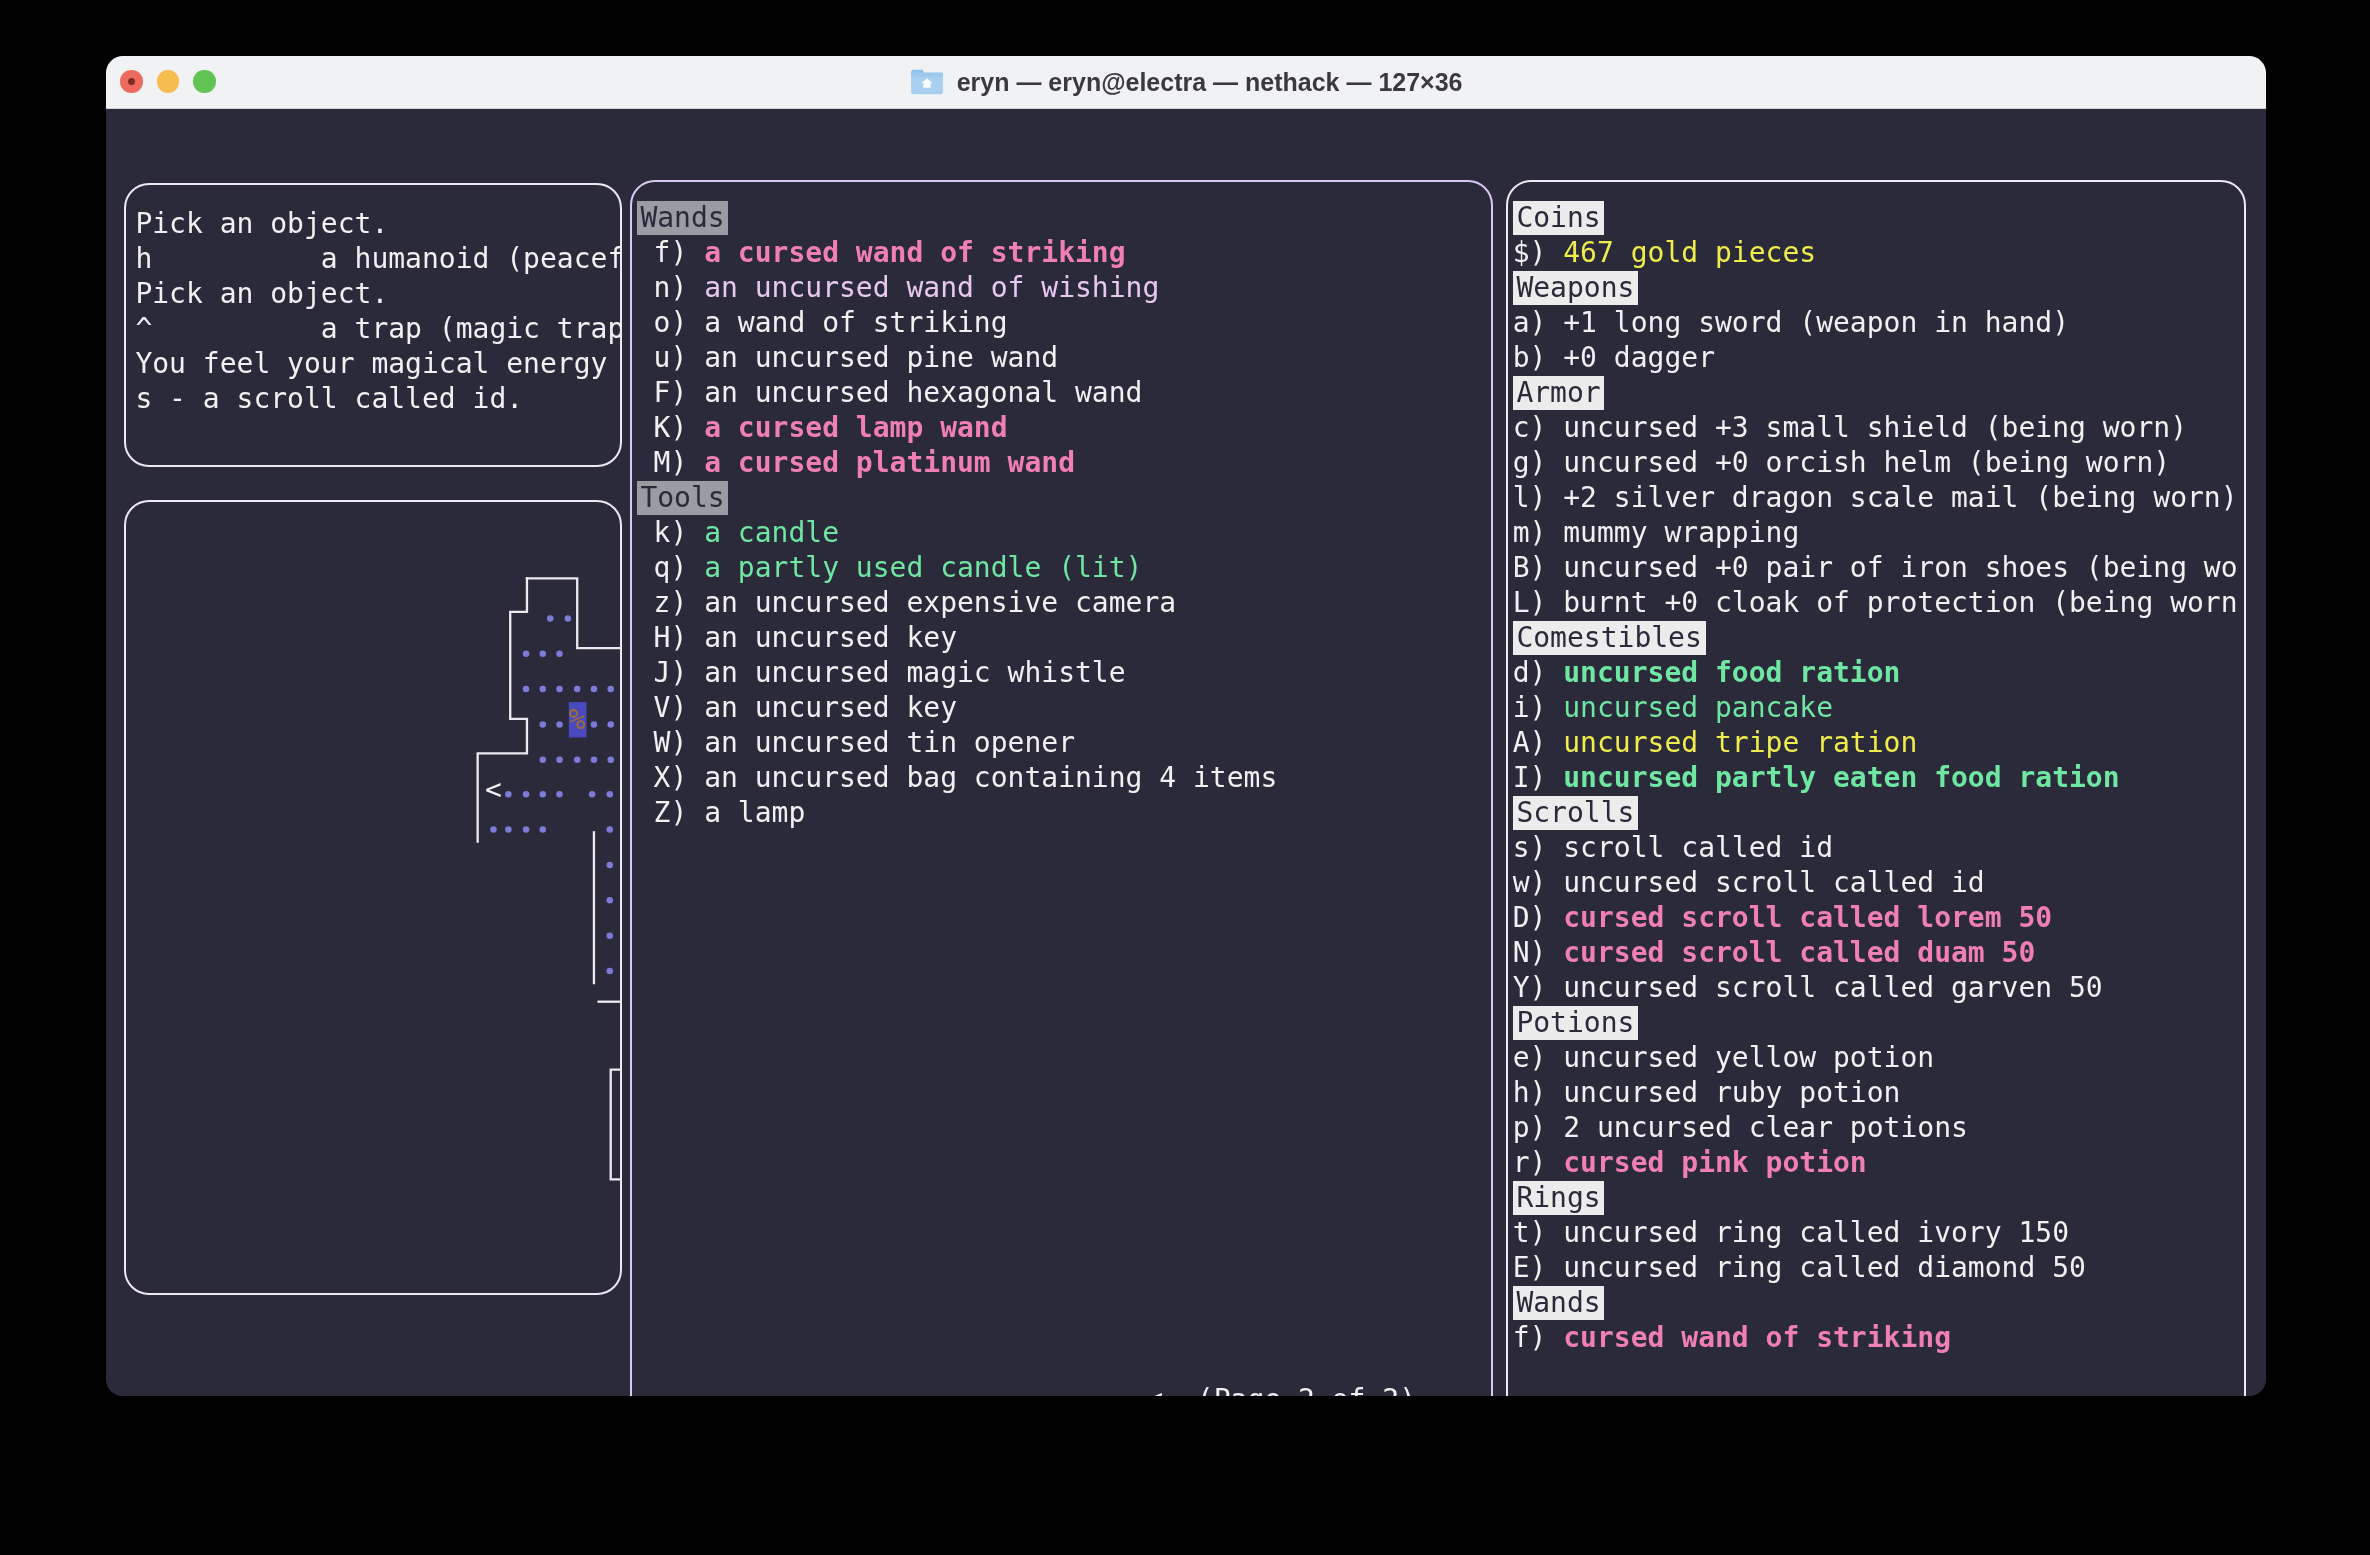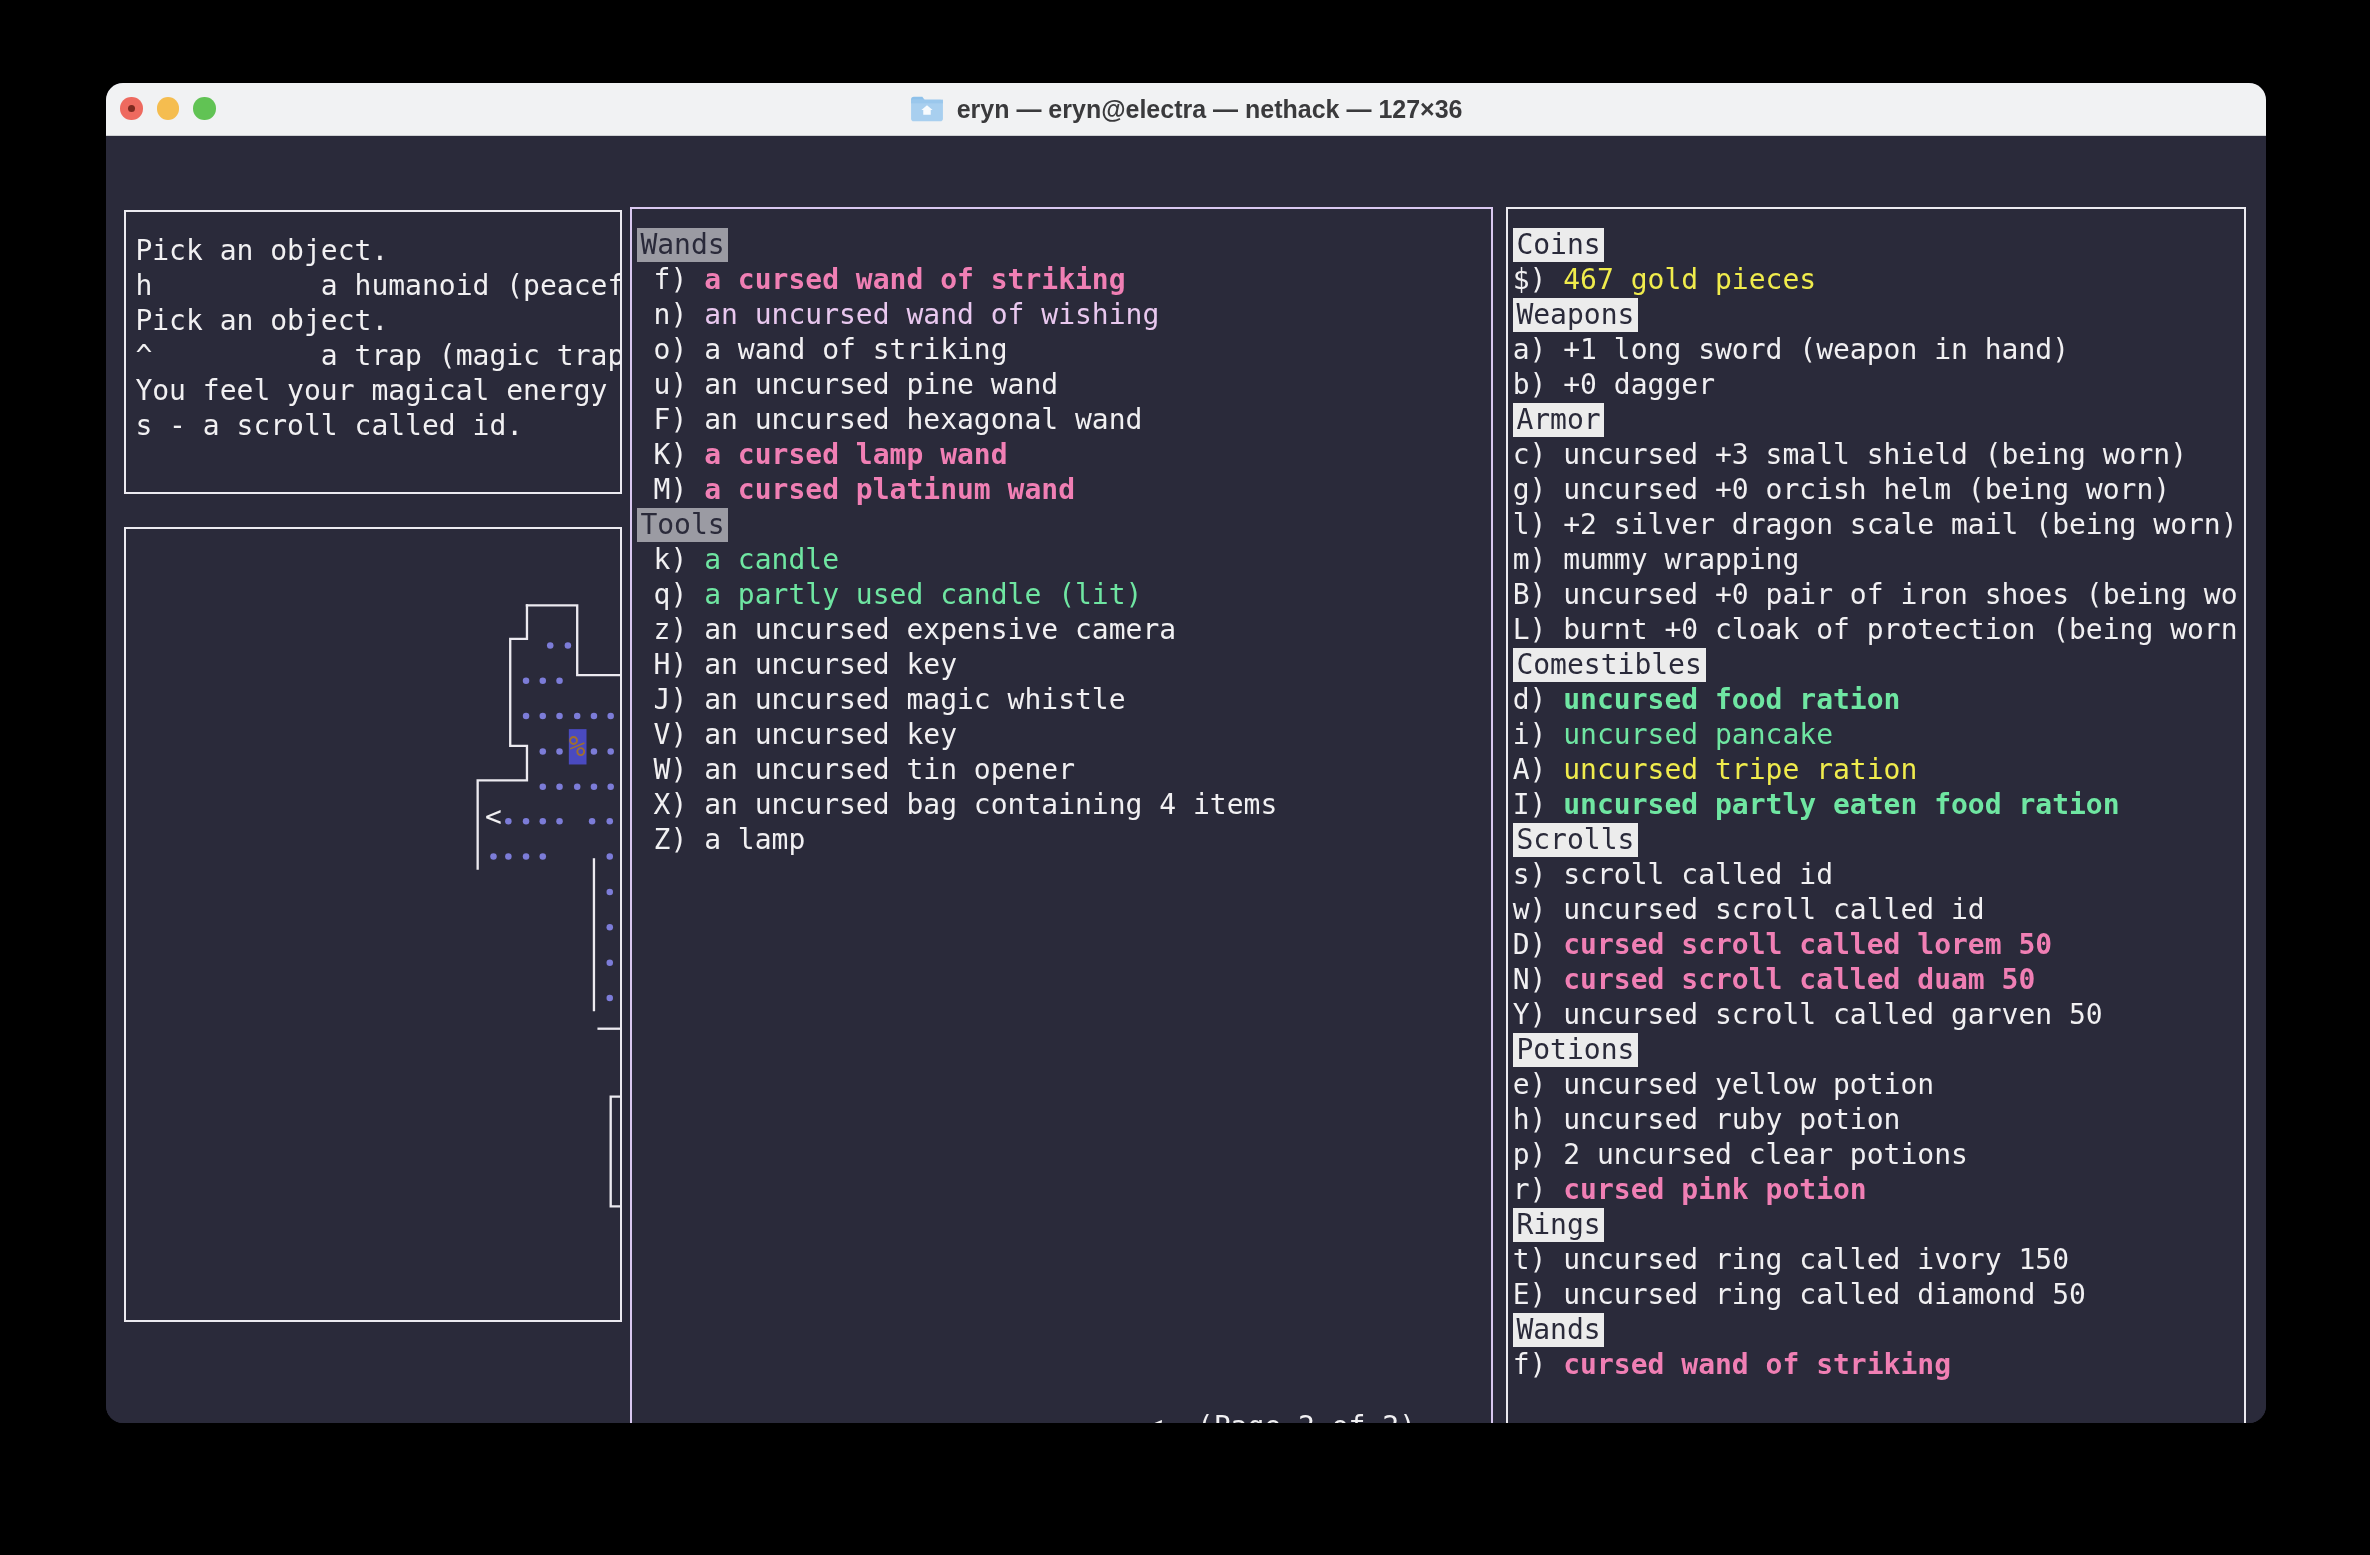--- a/index.html
+++ b/index.html
@@ -7,38 +7,38 @@
     --yellow:#f0ec4c; --border-white:#eceaf0; --border-active:#d9c8f0;
     --hdr-gray:#9b9ba3; --hdr-white:#ececec; --status-hl:#8ef0b6;
     --dot:#7c7cd8; --itembg:#4a4ac0; --itemfg:#a06f2e;
     --titlebar:#f1f2f3; --titletext:#3a3a3c;
     --tl-red:#ee6a5f; --tl-yellow:#f5bd4f; --tl-green:#61c354;
   }
   *{margin:0;padding:0;box-sizing:border-box;}
   html,body{width:2370px;height:1555px;background:#000;overflow:hidden;}
   body{font-family:"DejaVu Sans Mono","Liberation Mono",monospace;}
   .page{position:relative;width:2370px;height:1555px;background:#000;}
-  .window{position:absolute;left:106px;top:83px;width:2160px;height:1340px;
+  .window{position:absolute;left:106px;top:56px;width:2160px;height:1340px;
     background:var(--bg);border-radius:17px;overflow:hidden;
     box-shadow:0 28px 66px rgba(0,0,0,.8);}
   .titlebar{position:absolute;left:0;top:0;width:100%;height:53px;
     background:var(--titlebar);border-bottom:0.9px solid #cfd1d3;
     display:flex;align-items:center;justify-content:center;}
   .traffic{position:absolute;left:14px;top:14px;display:flex;gap:14px;}
   .tl{width:22.5px;height:22.5px;border-radius:50%;position:relative;border:none;cursor:default;}
   .tl.red{background:var(--tl-red);}
   .tl.red::after{content:"";position:absolute;left:7.5px;top:7.5px;width:7.5px;height:7.5px;
     border-radius:50%;background:#7e2a20;}
   .tl.yellow{background:var(--tl-yellow);}
   .tl.green{background:var(--tl-green);}
   .titlewrap{display:flex;align-items:center;gap:11.2px;font-family:"Liberation Sans",sans-serif;
     font-weight:bold;font-size:25px;color:var(--titletext);}
   .term{position:absolute;left:0;top:53px;right:0;bottom:0;background:var(--bg);
     font-size:28px;color:var(--fg);}
-  .panel{position:absolute;background:var(--bg);}
+  .panel{position:absolute;background:var(--bg);border-radius:25px;}
   .p-border-white{border:2.3px solid var(--border-white);}
   .p-border-active{border:2.3px solid var(--border-active);}
   .panel-msg{left:18px;top:74px;width:498px;height:284px;padding:20.6px 0 0 9.4px;overflow:hidden;}
   .panel-map{left:18px;top:391px;width:498px;height:795px;overflow:hidden;}
   .panel-status{left:18px;top:1214px;width:498px;height:119px;padding:19.7px 0 0 9.4px;overflow:hidden;}
   .panel-mid{left:524px;top:71px;width:863px;height:1260px;padding:18px 0 0 4.7px;overflow:hidden;}
   .panel-right{left:1400px;top:71px;width:740px;height:1260px;padding:18px 0 0 4.7px;overflow:hidden;}
   .trow{height:35px;line-height:35px;white-space:pre;}
   .hdr{display:inline-block;padding:0 3.7px;margin-left:0;line-height:34px;}
   .hdr-gray{background:var(--hdr-gray);color:var(--bg);}

